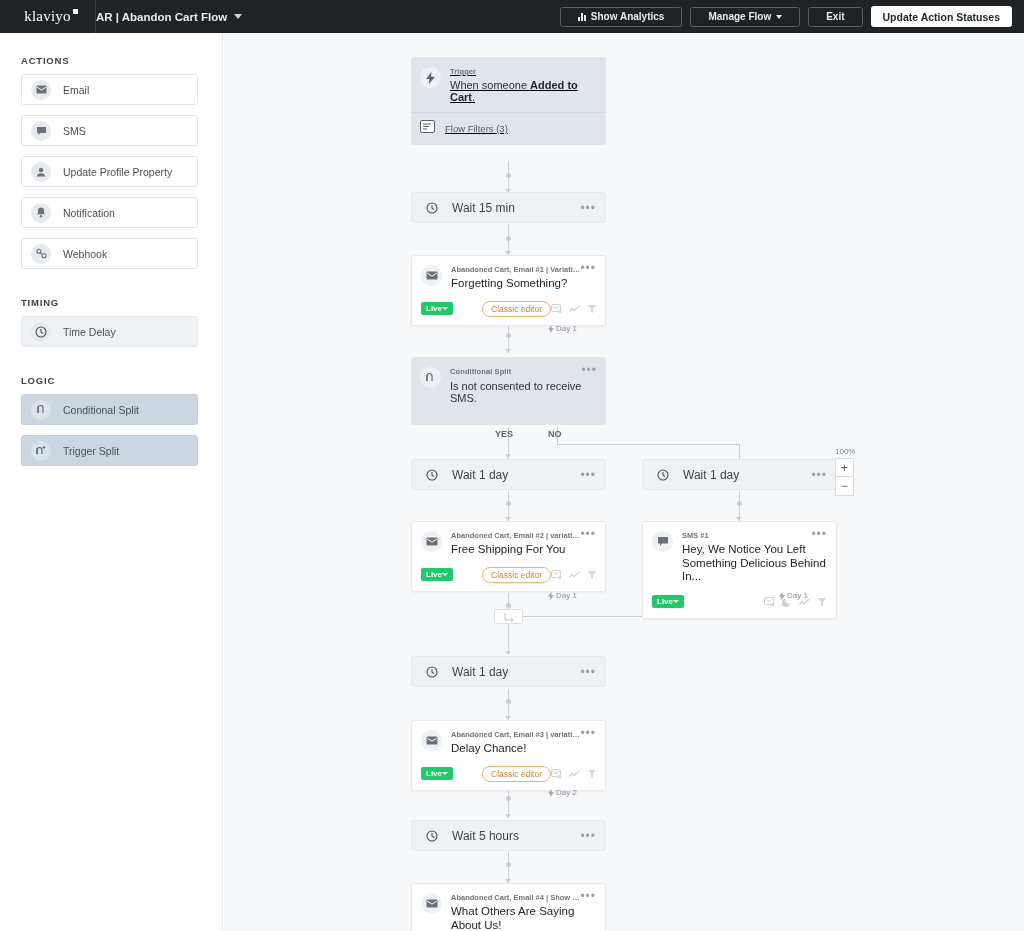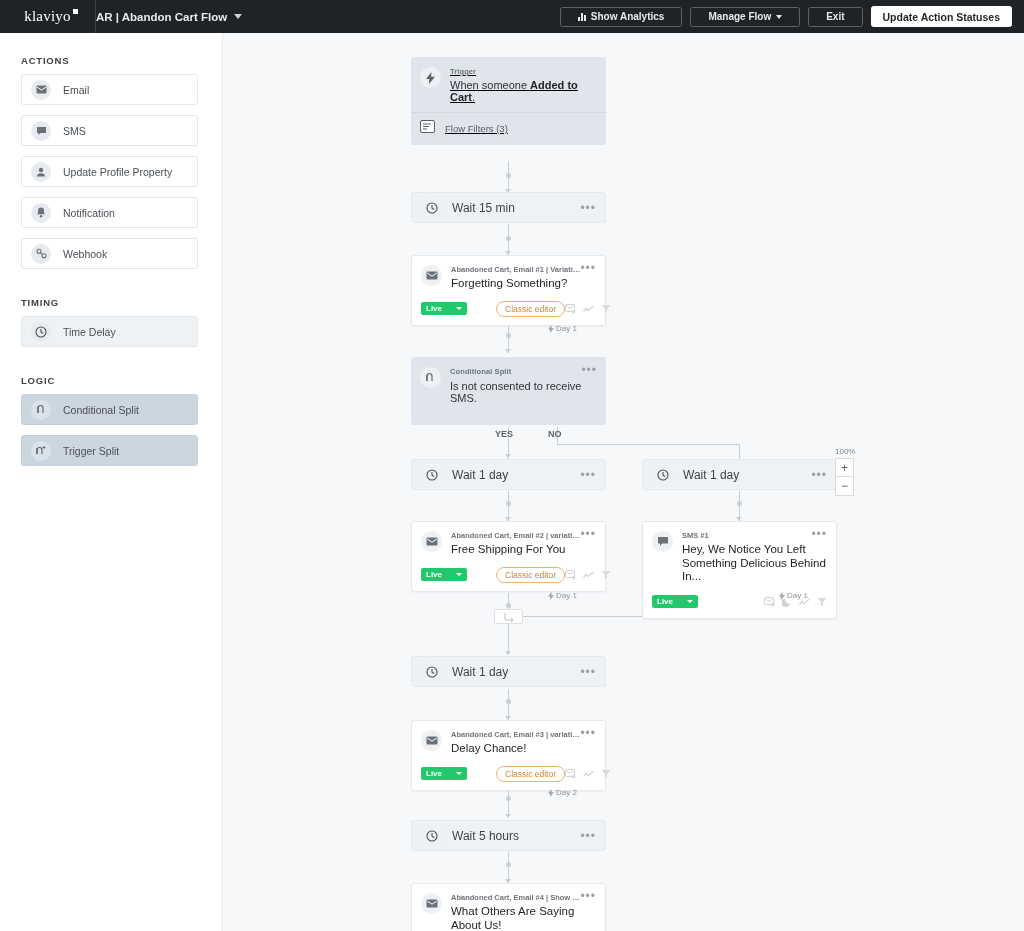--- a/index.html
+++ b/index.html
@@ -157,21 +157,21 @@
   }
   .msg-title {
     font-size: 11.5px; color: #22262a; margin-top: 3px; line-height: 13.5px;
   }
   .msg-foot {
     display: flex; align-items: center; margin-top: 9px;
   }
   .badge-live {
     background: #22c96c; color: #ffffff;
     font-size: 8px; font-weight: bold; border-radius: 2px;
-    padding: 2px 5px 2px 5px; display: flex; align-items: center; gap: 14px;
+    padding: 2px 5px 2px 5px; display: flex; align-items: center; gap: 0;
     cursor: pointer;
   }
   .badge-live .cd {
     width: 0; height: 0;
     border-left: 3px solid transparent;
     border-right: 3px solid transparent;
     border-top: 3.5px solid #ffffff;
   }
   .pill-editor {
     border: 1px solid #f0b26b; color: #c8873a; background: #fff;

